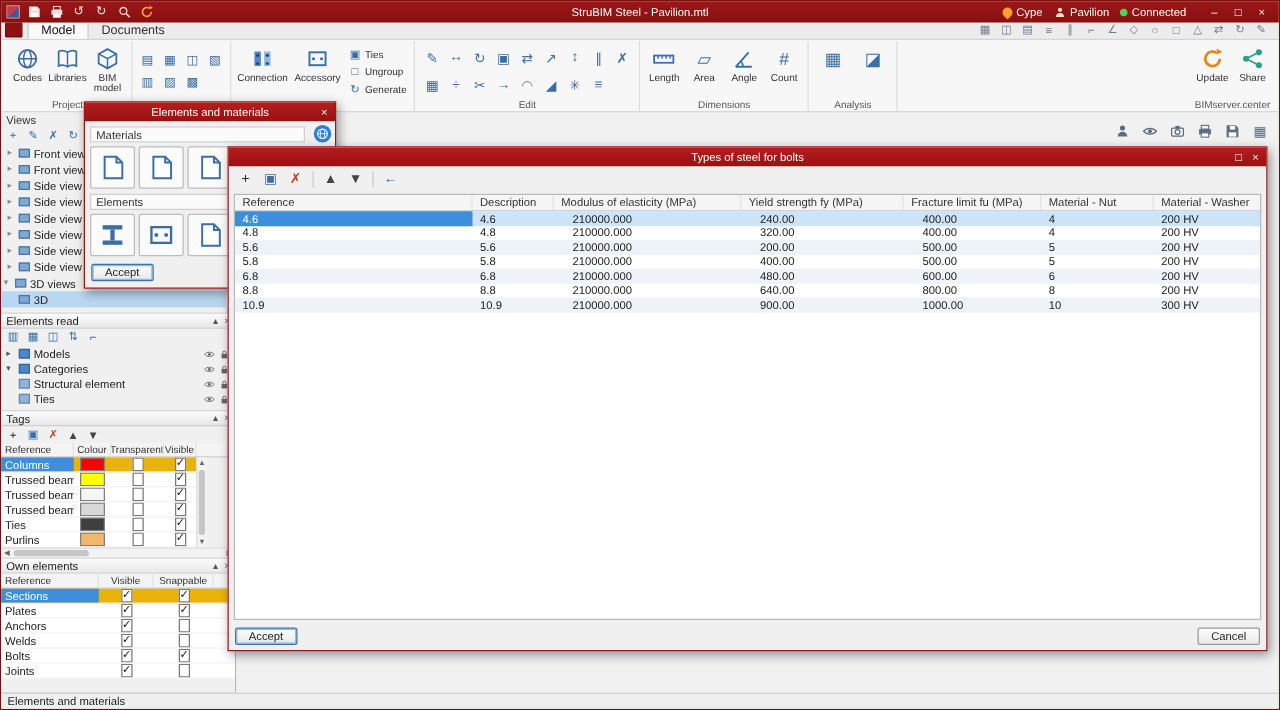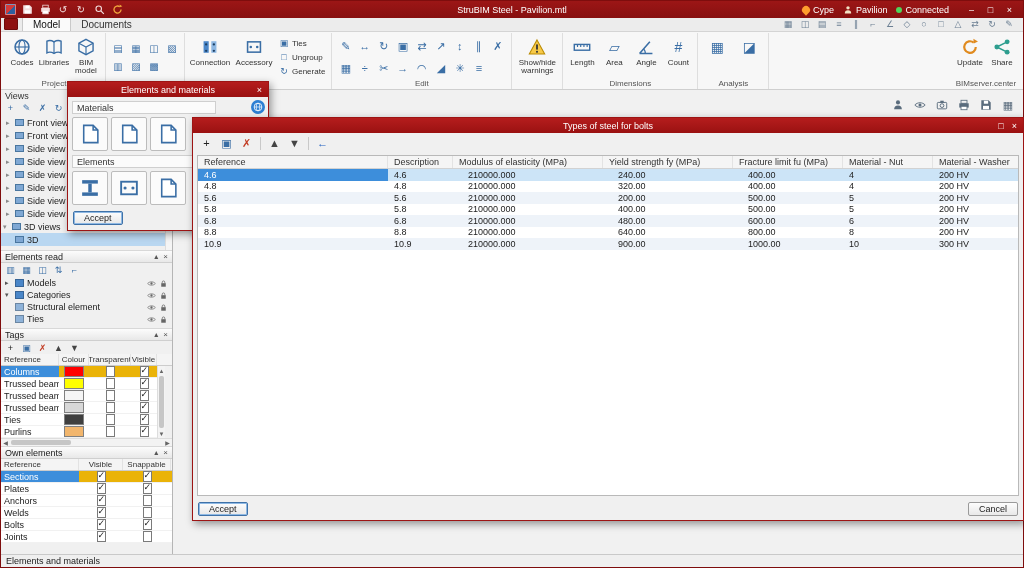--- a/index.html
+++ b/index.html
@@ -49,21 +49,21 @@
 .stack{display:flex;flex-direction:column;justify-content:center;gap:1px;align-self:center}
 .stackbtn{display:flex;align-items:center;gap:3px;font-size:8px;color:#333;padding:1px 2px;height:13px}
 .sglyph{color:#3a6ea5;font-size:9px;width:10px;text-align:center}
 .editgrid{display:grid;grid-template-columns:repeat(9,19px);grid-auto-rows:22px;align-self:center}
 .etool{display:flex;align-items:center;justify-content:center;font-size:11px;color:#3a6ea5}
 .rspacer{flex:1;border-right:none}
 .aglyph{font-size:14px;color:#3a6ea5}
 
 
 .main{flex:1;display:flex;min-height:0}
-.sidebar{width:172px;flex:none;border-right:1px solid #b5b5b5;background:#f0f0f0;display:flex;flex-direction:column;font-size:9px}
+.sidebar{width:188px;flex:none;border-right:1px solid #b5b5b5;background:#f0f0f0;display:flex;flex-direction:column;font-size:9px}
 .canvas{flex:1;position:relative;background:#f1f1f1}
 .cvtools{position:absolute;top:8px;right:8px;display:flex;gap:8px;align-items:center;color:#555}
 .cvt{width:14px;height:14px;display:flex;align-items:center;justify-content:center;font-size:11px;color:#5a6c7d}
 .cvt .ic{width:12px;height:12px}
 
 
 .views{height:160px;flex:none;position:relative}
 .views-title{height:12px;padding:1px 4px;color:#333}
 .vtools{height:12px;display:flex;align-items:center;gap:5px;padding:0 4px;color:#3a6ea5}
 .vtool{width:11px;text-align:center;font-size:9px}
@@ -117,30 +117,30 @@
 .dialog{position:absolute;background:#f0f0f0;border:1px solid #9d1414;box-shadow:2px 3px 8px rgba(0,0,0,.4)}
 .dtitle{position:relative;height:15px;background:linear-gradient(#b51d1d,#9a1111);color:#fff;display:flex;align-items:center}
 .dtext{position:absolute;left:0;right:0;text-align:center;font-size:9px}
 .dbtns{margin-left:auto;display:flex;gap:8px;padding-right:6px;z-index:1}
 .dbtn{font-size:9px;color:#fff}
 
 
 .em{left:66px;top:80px;width:202px;height:150px;z-index:20}
 .em-body{position:relative;height:calc(100% - 15px);padding:4px}
 .secbar{height:13px;background:#fbfbfb;border:1px solid #cfcfcf;display:flex;align-items:center;padding-left:4px;color:#333}
-.secbar.materials{width:144px}
+.secbar.materials{width:172px}
 .infocircle{position:absolute;right:3px;top:3px;width:14px;height:14px;border-radius:50%;background:#2d7fd3;display:flex;align-items:center;justify-content:center;color:#fff}
 .infocircle .ic{width:10px;height:10px}
 .embtns{display:flex;gap:3px;margin:3px 0 4px}
 .embtn{width:36px;height:34px;border:1px solid #bcbcbc;background:#fbfbfb;display:flex;align-items:center;justify-content:center;border-radius:2px;color:#3a6ea5}
 .embtn .ic{width:22px;height:22px}
 .em-accept{position:absolute;left:5px;bottom:5px}
 
 
-.bolts{left:191px;top:116px;width:832px;height:404px;z-index:30}
+.bolts{left:181px;top:116px;width:832px;height:404px;z-index:30}
 .dtoolbar{height:21px;display:flex;align-items:center;gap:6px;padding:0 6px}
 .dtool{width:15px;height:15px;display:flex;align-items:center;justify-content:center;font-size:11px;line-height:1}
 .dsep{width:1px;height:13px;background:#c9c9c9}
 .tablebox{position:absolute;left:4px;top:37px;right:4px;bottom:24px;background:#fff;border:1px solid #b9b9b9;overflow:hidden}
 .bhead{display:flex;height:13px;background:#f5f5f5;border-bottom:1px solid #d2d2d2}
 .hcell{flex:none;font-size:9px;color:#333;padding:1px 0 0 6px;border-right:1px solid #e3e3e3;white-space:nowrap;overflow:hidden}
 .hcell:nth-of-type(1){width:190px}
 .hcell:nth-of-type(2){width:65px}
 .hcell:nth-of-type(3){width:150px}
 .hcell:nth-of-type(4){width:130px}
@@ -482,30 +482,20 @@
           <span class="etool">
             <span>✳</span>
           </span>
           <span class="etool">
             <span>≡</span>
           </span>
         </div>
       <div class="glabel">Edit</div>
     </div>
 
-    <div class="rgroup">
-      <div class="bigb w40">
-        <span class="bicon">
-            <svg class="ic lg">
-              <use href="#i-warning"></use>
-            </svg>
-          </span>
-        <span class="blabel">Show/hide warnings</span>
-      </div>
-    </div>
 
     <div class="rgroup">
       <div class="bigb">
         <span class="bicon">
             <svg class="ic lg blue">
               <use href="#i-ruler"></use>
             </svg>
           </span>
         <span class="blabel">Length</span>
       </div>

